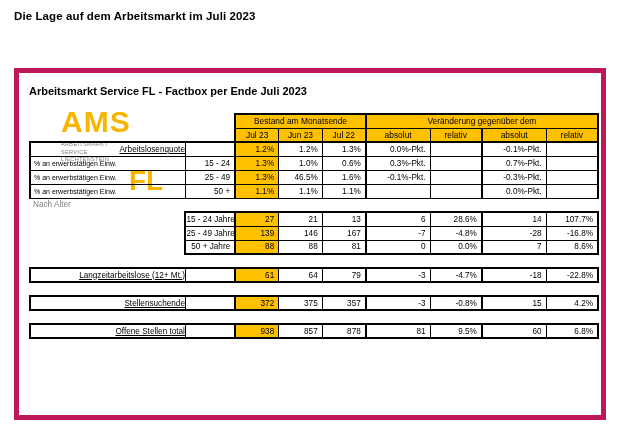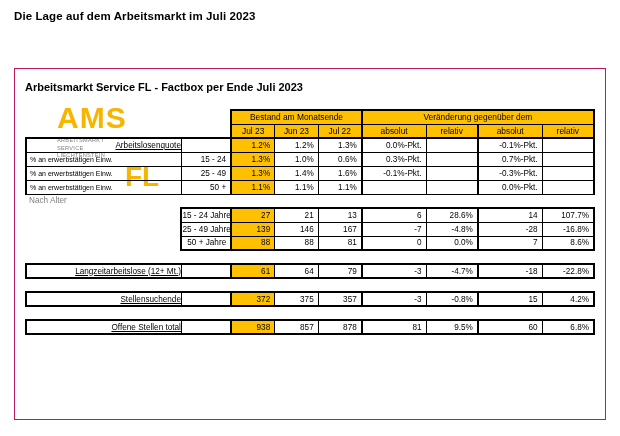--- a/index.html
+++ b/index.html
@@ -22,21 +22,21 @@
     font-size: 11.5px;
     font-weight: bold;
     letter-spacing: 0.1px;
   }
   .panel {
     position: absolute;
     left: 14px;
     top: 68px;
     width: 592px;
     height: 352px;
-    border: 1px solid #be185d;
+    border: 5px solid #be185d;
     background: #ffffff;
     box-sizing: border-box;
   }
   .panel-title {
     position: absolute;
     left: 10px;
     top: 12px;
     font-size: 11px;
     font-weight: bold;
   }
@@ -225,21 +225,21 @@
         <td class="num thick-l">0.3%-Pkt.</td>
         <td class="num"></td>
         <td class="num thick-l">0.7%-Pkt.</td>
         <td class="num thick-r"></td>
       </tr>
 
       <tr>
         <td class="lbl small-lbl thick-l">% an erwerbstätigen Einw.</td>
         <td class="lbl-r">25 - 49</td>
         <td class="hl thick-l">1.3%</td>
-        <td class="num">1.4%</td>
+        <td class="num">46.5%</td>
         <td class="num">1.6%</td>
         <td class="num thick-l">-0.1%-Pkt.</td>
         <td class="num"></td>
         <td class="num thick-l">-0.3%-Pkt.</td>
         <td class="num thick-r"></td>
       </tr>
 
       <tr>
         <td class="lbl small-lbl thick-l">% an erwerbstätigen Einw.</td>
         <td class="lbl-r">50 +</td>

